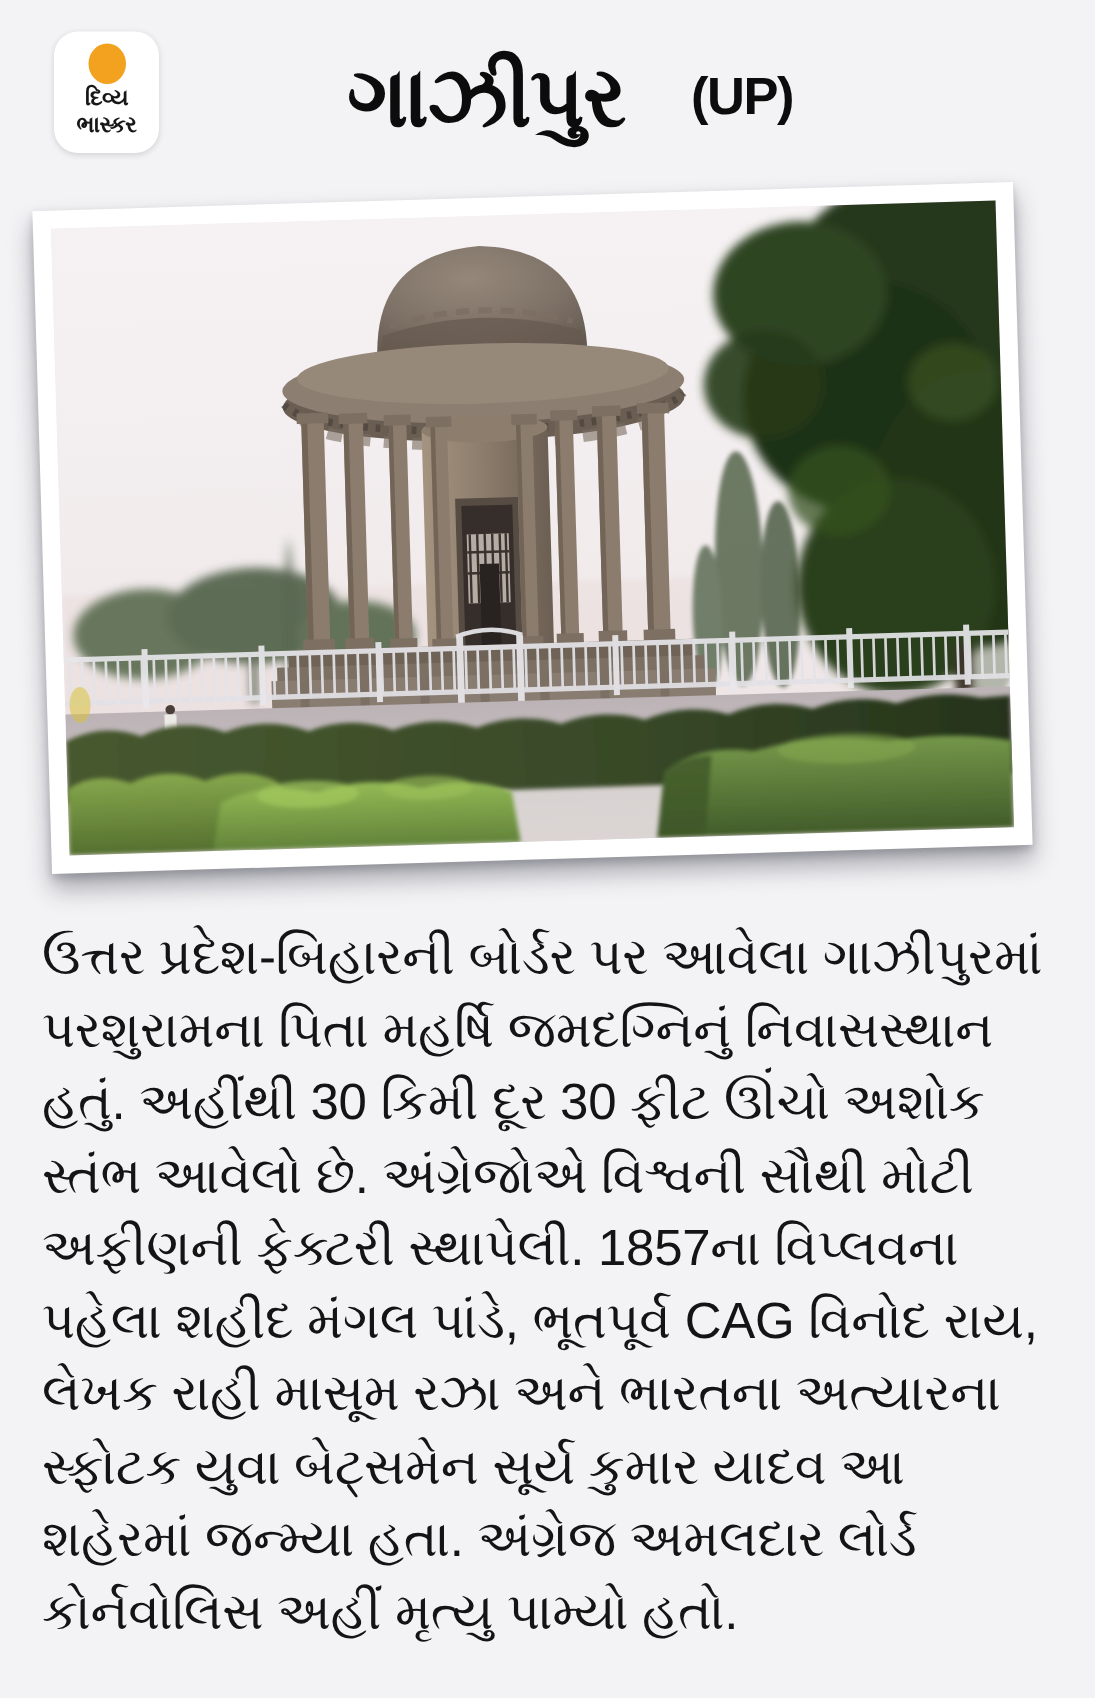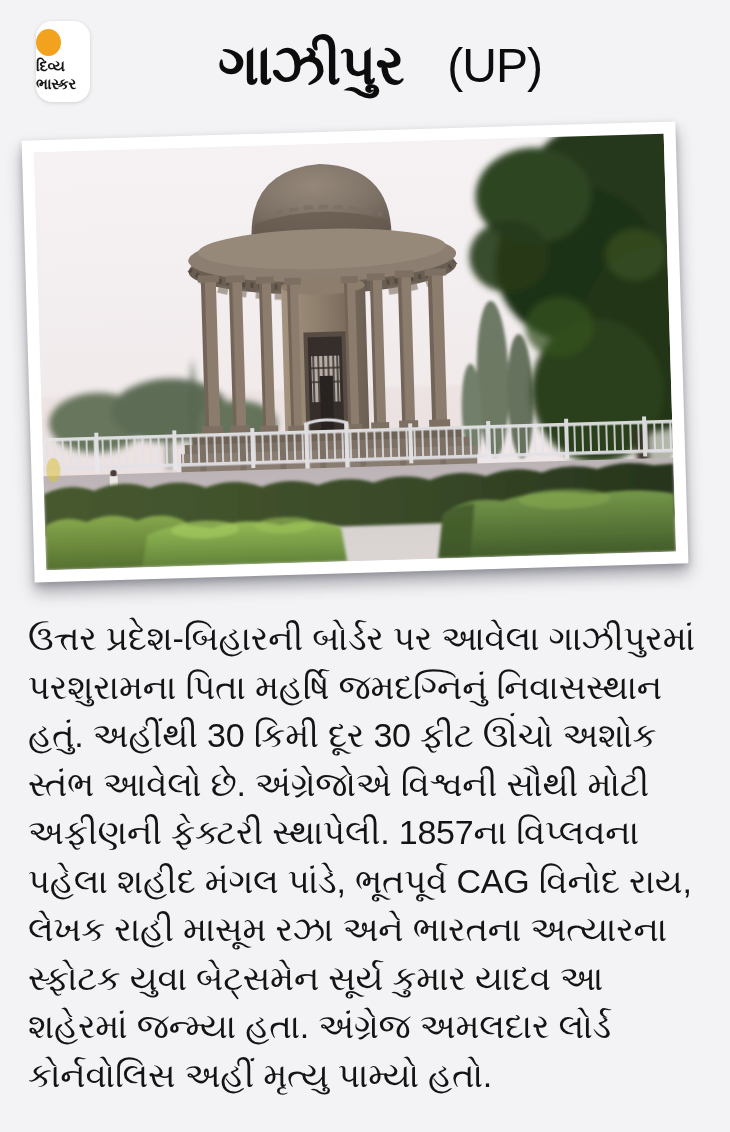--- a/index.html
+++ b/index.html
@@ -3,35 +3,35 @@
 <meta charset="utf-8">
 <style>
   html,body{margin:0;padding:0;}
   body{
     width:730px;height:1132px;position:relative;overflow:hidden;
     background:#f3f3f5;
     font-family:"Liberation Sans","DejaVu Sans",sans-serif;
   }
   
   .logo-card{
-    position:absolute;left:36px;top:21px;width:54px;height:81px;
+    position:absolute;left:36px;top:21px;width:70px;height:81px;
     background:#ffffff;border-radius:16px;
     box-shadow:0 1px 4px rgba(0,0,0,.14);
-    display:flex;flex-direction:column;align-items:flex-start;
+    display:flex;flex-direction:column;align-items:center;
   }
   .logo-sun{width:25px;height:27px;border-radius:50%;margin-top:8px;background:#F2A21E;}
   .logo-text{font-weight:bold;font-size:15px;line-height:17px;color:#171717;
     text-align:center;letter-spacing:-.4px;margin-top:1px;}
   .title-row{
     position:absolute;top:22px;left:90px;width:580px;height:86px;
     display:flex;align-items:center;justify-content:center;
     color:#0c0c0c;white-space:nowrap;gap:32px;
   }
   .title-city{font-size:56px;font-weight:800;letter-spacing:-1px;}
-  .title-region{font-size:48px;font-weight:400;margin-left:12px;letter-spacing:-1px;}
+  .title-region{font-size:35px;font-weight:700;margin-left:12px;letter-spacing:-1px;}
   
   .photo-card{
     position:absolute;left:28px;top:131px;width:630px;height:418px;padding:12px;
     background:#ffffff;
     transform:rotate(-1.7deg);
     box-shadow:0 10px 16px rgba(45,45,60,.38),0 3px 6px rgba(45,45,60,.22);
   }
   .photo-card svg{display:block;width:630px;height:418px;background:#f2eef0;}
   
   .article-body{

